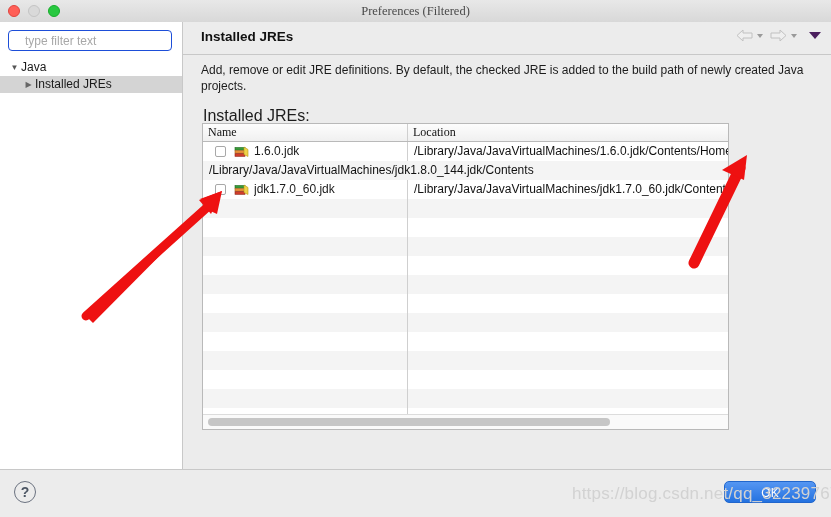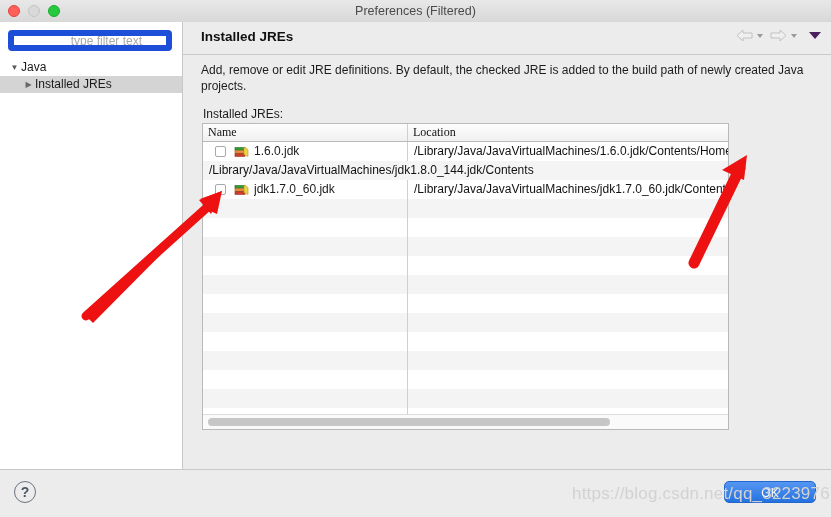--- a/index.html
+++ b/index.html
@@ -12,39 +12,39 @@
   #app{position:relative;width:831px;height:517px;background:#ececec;}
 
   
   .titlebar{
     position:absolute;left:0;top:0;width:831px;height:22px;
     background:linear-gradient(#e8e8e8,#d8d8d8);
     border-bottom:1px solid #b4b4b4;
   }
   .titlebar .title{
     position:absolute;left:0;top:0;width:831px;height:22px;
-    line-height:22px;text-align:center;font-size:12.5px;color:#4a4a4a;
+    line-height:22px;text-align:center;font-size:12.5px;color:#4a4a4a;font-family:Liberation Serif, serif;
   }
   .traffic{position:absolute;left:8px;top:5px;display:flex;gap:8px;}
   .dot{width:12px;height:12px;border-radius:50%;box-sizing:border-box;}
   .dot.red{background:#ff5f57;border:1px solid #e0443e;}
   .dot.yellow{background:#d9d9d9;border:1px solid #c4c4c4;}
   .dot.green{background:#28c840;border:1px solid #17ad2b;}
 
   
   .sidebar{
     position:absolute;left:0;top:22px;width:182px;height:447px;
     background:#ffffff;border-right:1px solid #c8c8c8;
   }
   .filter-wrap{padding:8px 10px 6px 8px;}
   .filter-input{
     width:100%;box-sizing:border-box;height:21px;
-    border:6px solid #1d4ed8;border-radius:4px;background:#fff;
-    font-size:12px;color:#1a1a1a;padding:0 24px;outline:none;
-    text-align:right;
+    border:1px solid #1d4ed8;border-radius:4px;background:#fff;
+    font-size:12px;color:#1a1a1a;padding:0 16px;outline:none;
+    text-align:left;
   }
   .filter-input::placeholder{color:#a8a8a8;}
   .tree{margin-top:2px;}
   .tree-row{
     height:17px;line-height:17px;display:flex;align-items:center;
     font-size:12px;padding-left:8px;white-space:nowrap;
   }
   .tree-row.selected{background:#d4d4d4;}
   .tw{width:13px;display:inline-block;text-align:center;color:#666;font-size:8px;line-height:17px;}
   .tw.open{color:#555;}
@@ -67,21 +67,21 @@
     border-top:4px solid #9a9a9a;margin:0 4px 0 1px;
   }
   .caret-purple{
     width:0;height:0;border-left:6px solid transparent;border-right:6px solid transparent;
     border-top:7px solid #4b1f5e;margin-left:5px;
   }
 
   .desc{
     position:absolute;left:18px;top:40px;width:610px;font-size:12px;line-height:16px;color:#1c1c1c;
   }
-  .list-label{position:absolute;left:20px;top:85px;font-size:12px;color:#1c1c1c;}
+  .list-label{position:absolute;left:20px;top:85px;font-size:16px;color:#1c1c1c;}
 
   
   .table-box{
     position:absolute;left:19px;top:101px;width:525px;height:305px;
     background:#fff;border:1px solid #b9b9b9;overflow:hidden;
   }
   .thead{
     display:flex;height:17px;line-height:17px;
     background:linear-gradient(#fdfdfd,#f0f0f0);
     border-bottom:1px solid #b9b9b9;font-size:12px;color:#111;

